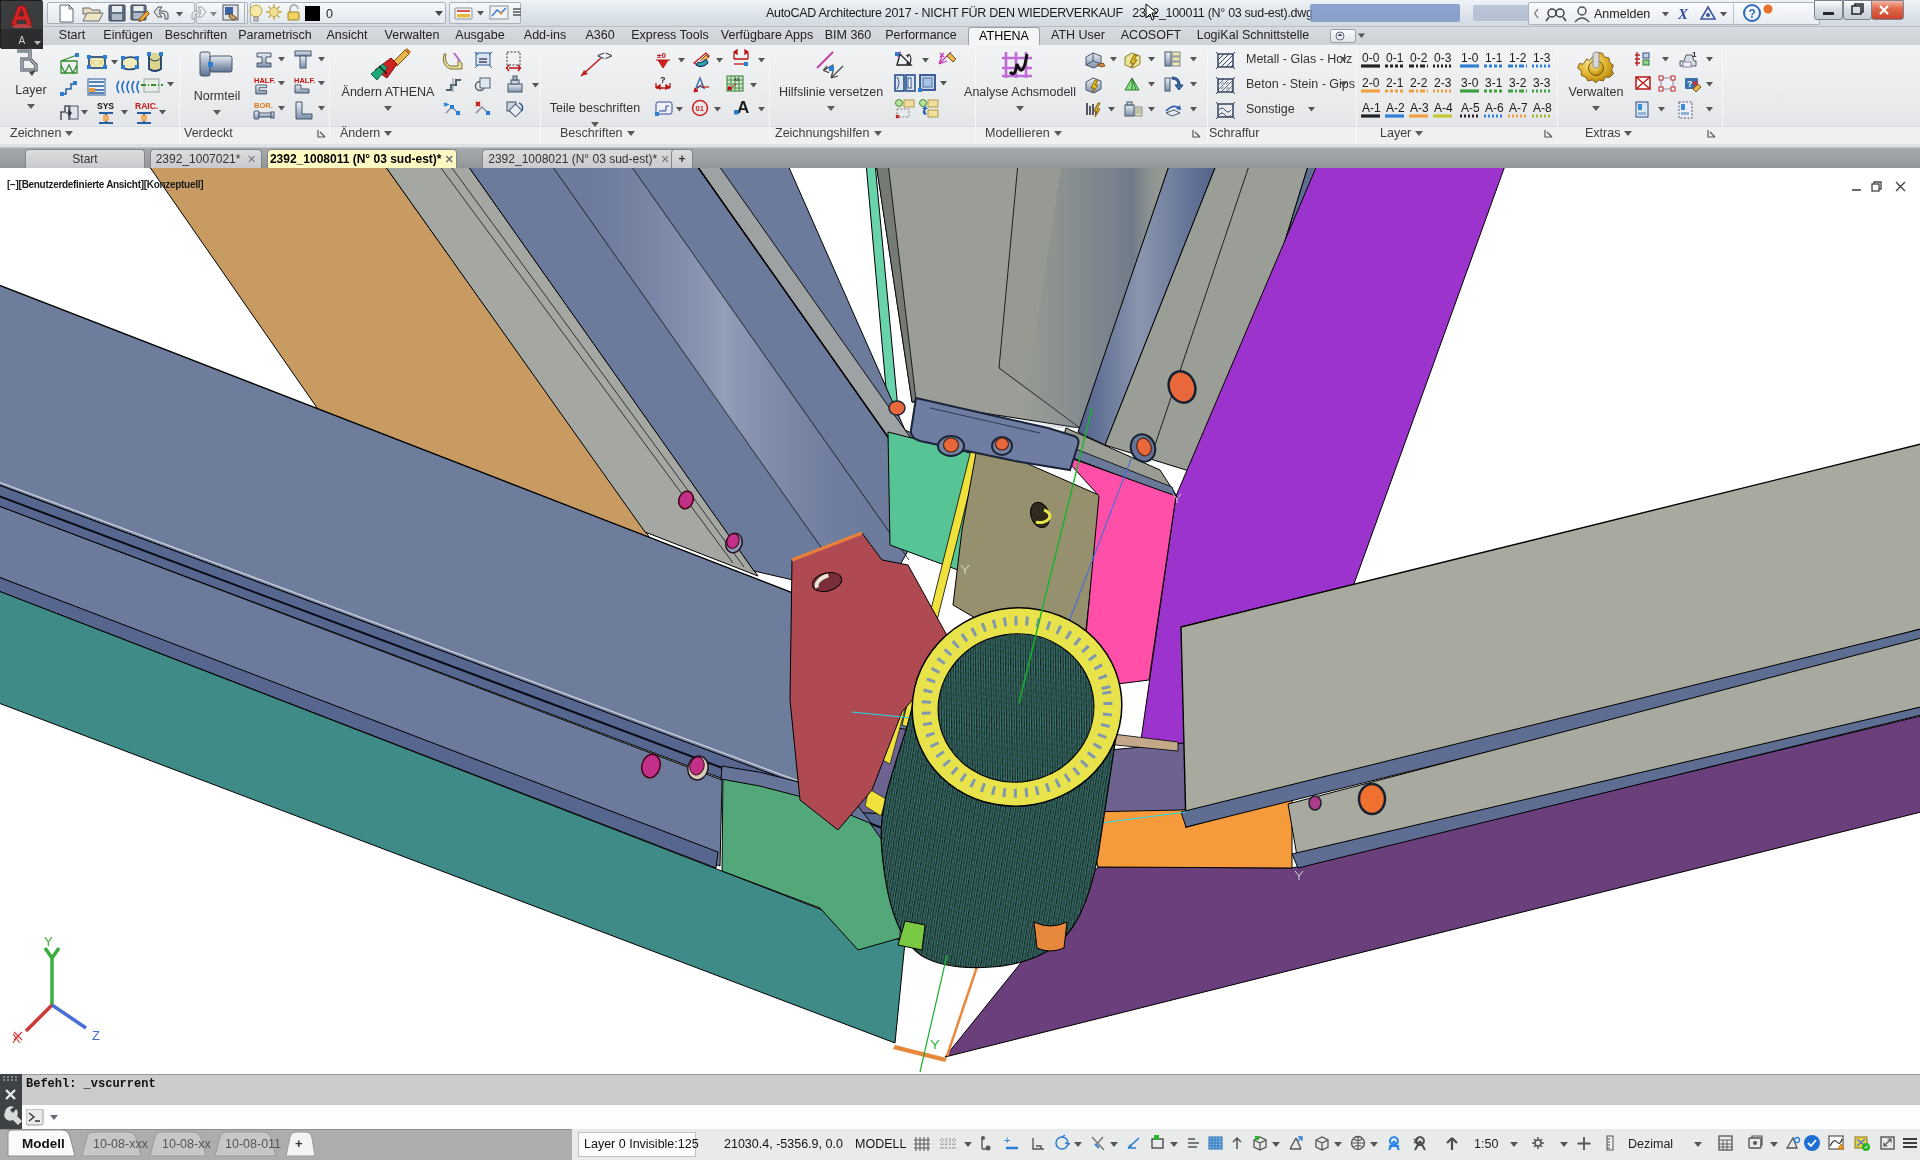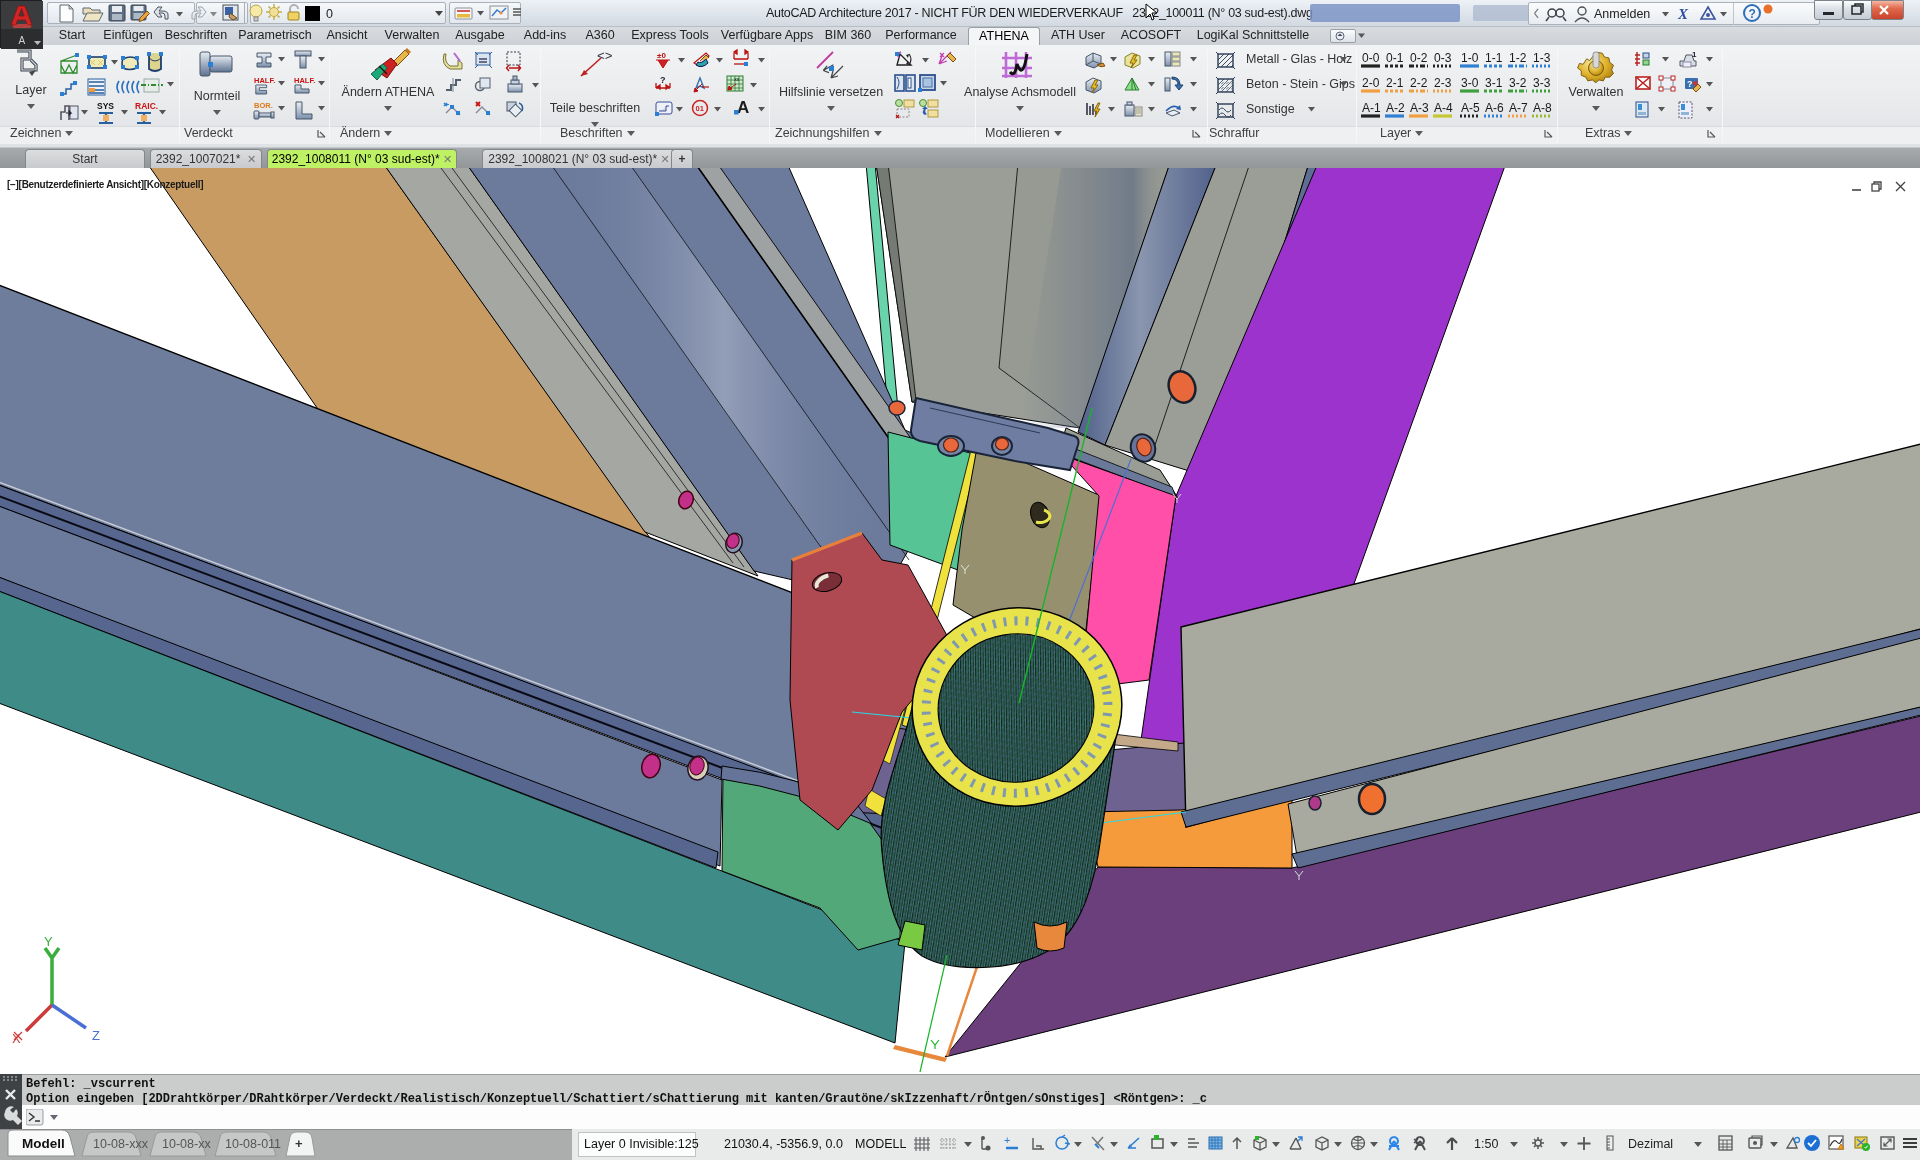--- a/index.html
+++ b/index.html
@@ -22,21 +22,21 @@
   .mtab.active { background:#f4f5f6; border:1px solid #9aa0a6; border-bottom:none; border-radius:3px 3px 0 0; color:#000; }
   
   #ribbon { position:absolute; left:0; top:45px; width:1920px; height:103px; background:linear-gradient(#f2f3f4,#e8eaec 60%,#dfe2e5); border-bottom:1px solid #c3c7cb; }
   .rsep { position:absolute; top:2px; height:96px; width:1px; background:#c6c9cd; border-right:1px solid #f6f7f8; }
   .rlabel { position:absolute; top:81px; height:16px; font-size:12.5px; color:#3e3e3e; line-height:15px; white-space:nowrap; }
   .dar { display:inline-block; width:0; height:0; border-left:4px solid transparent; border-right:4px solid transparent; border-top:5px solid #5a5a5a; margin-left:4px; vertical-align:middle; }
   .bigbtn { position:absolute; top:48px; font-size:12.5px; color:#333; text-align:center; white-space:nowrap; }
   
   #filetabs { position:absolute; left:0; top:148px; width:1920px; height:20px; background:linear-gradient(#a8abae,#939699); }
   .ftab { position:absolute; top:149px; height:19px; background:linear-gradient(#dcdddf,#c8cacd); border:1px solid #84878a; border-bottom:none; border-radius:4px 4px 0 0; font-size:12px; color:#333; text-align:center; }
-  .ftab.active { background:#bef264; color:#000; font-weight:normal; }
+  .ftab.active { background:#fef9c3; color:#000; font-weight:bold; }
   .fx { color:#777; font-size:11px; }
   
   #viewport { position:absolute; left:0; top:168px; width:1920px; height:906px; background:#ffffff; }
   #vplabel { position:absolute; left:7px; top:11px; font-size:10px; letter-spacing:-0.3px; font-weight:bold; color:#1c1c1c; z-index:20;}
   
   #cmdmsg { position:absolute; left:0; top:1074px; width:1920px; height:31px; background:#cbcdcd; border-top:1px solid #9a9c9c; }
   #cmdinput { position:absolute; left:0; top:1105px; width:1920px; height:24px; background:#fdfdfd; }
   #cmdside { position:absolute; left:0; top:1074px; width:22px; height:55px; background:#3f4244; }
   .cmdline { position:absolute; left:26px; font-family:"Liberation Mono",monospace; font-size:12px; font-weight:bold; color:#111; white-space:pre; }
   
@@ -992,21 +992,20 @@
           <circle cx="4" cy="6" r="1"></circle>
           <circle cx="8" cy="6" r="1"></circle>
           <circle cx="12" cy="6" r="1"></circle>
           <circle cx="16" cy="6" r="1"></circle>
         </g>
   <path d="M6 16 l9 9 m0 -9 l-9 9" stroke="#e8eaea" stroke-width="2.4"></path>
   <path d="M5 38 q-2 4 1 7 q3 3 7 1 l5 5 l4 -4 l-5 -5 q2 -4 -1 -7 q-1 2 -3 4 l-3 -3 q2 -2 4 -3 q-4 -2 -7 1 q-2 2 -2 4 z" fill="#d8dcdc"></path>
  </svg>
 </div>
 <div class="cmdline" style="top:1077px;">Befehl: _vscurrent</div>
-<div class="cmdline" style="top:1092px;">Option eingeben [2DDrahtkörper/DRahtkörper/Verdeckt/Realistisch/Konzeptuell/Schattiert/sChattierung mit kanten/Grautöne/skIzzenhaft/rÖntgen/sOnstiges] &lt;Röntgen&gt;: _c</div>
 <svg class="abs" style="left:26px;top:1109px" width="40" height="18" viewBox="0 0 40 18">
  <rect x="0" y="0" width="17" height="16" rx="2" fill="#e8eaec" stroke="#98a0a8"></rect>
  <path d="M3 4 l5 4 l-5 4 M9 12 h5" stroke="#333" stroke-width="1.4" fill="none"></path>
  <path d="M24 6 l8 0 l-4 5 z" fill="#667"></path>
 </svg>
 <div class="abs" style="left:70px;top:1146px;font-family:'Liberation Mono',monospace;font-size:13px;font-style:italic;color:#8a8f94;">Befehl eingeben</div>
 
 <div id="statusbar"></div>
 <div id="statusright"></div>
 <svg class="abs" style="left:0px;top:1129px" width="560" height="31" viewBox="0 0 560 31">

